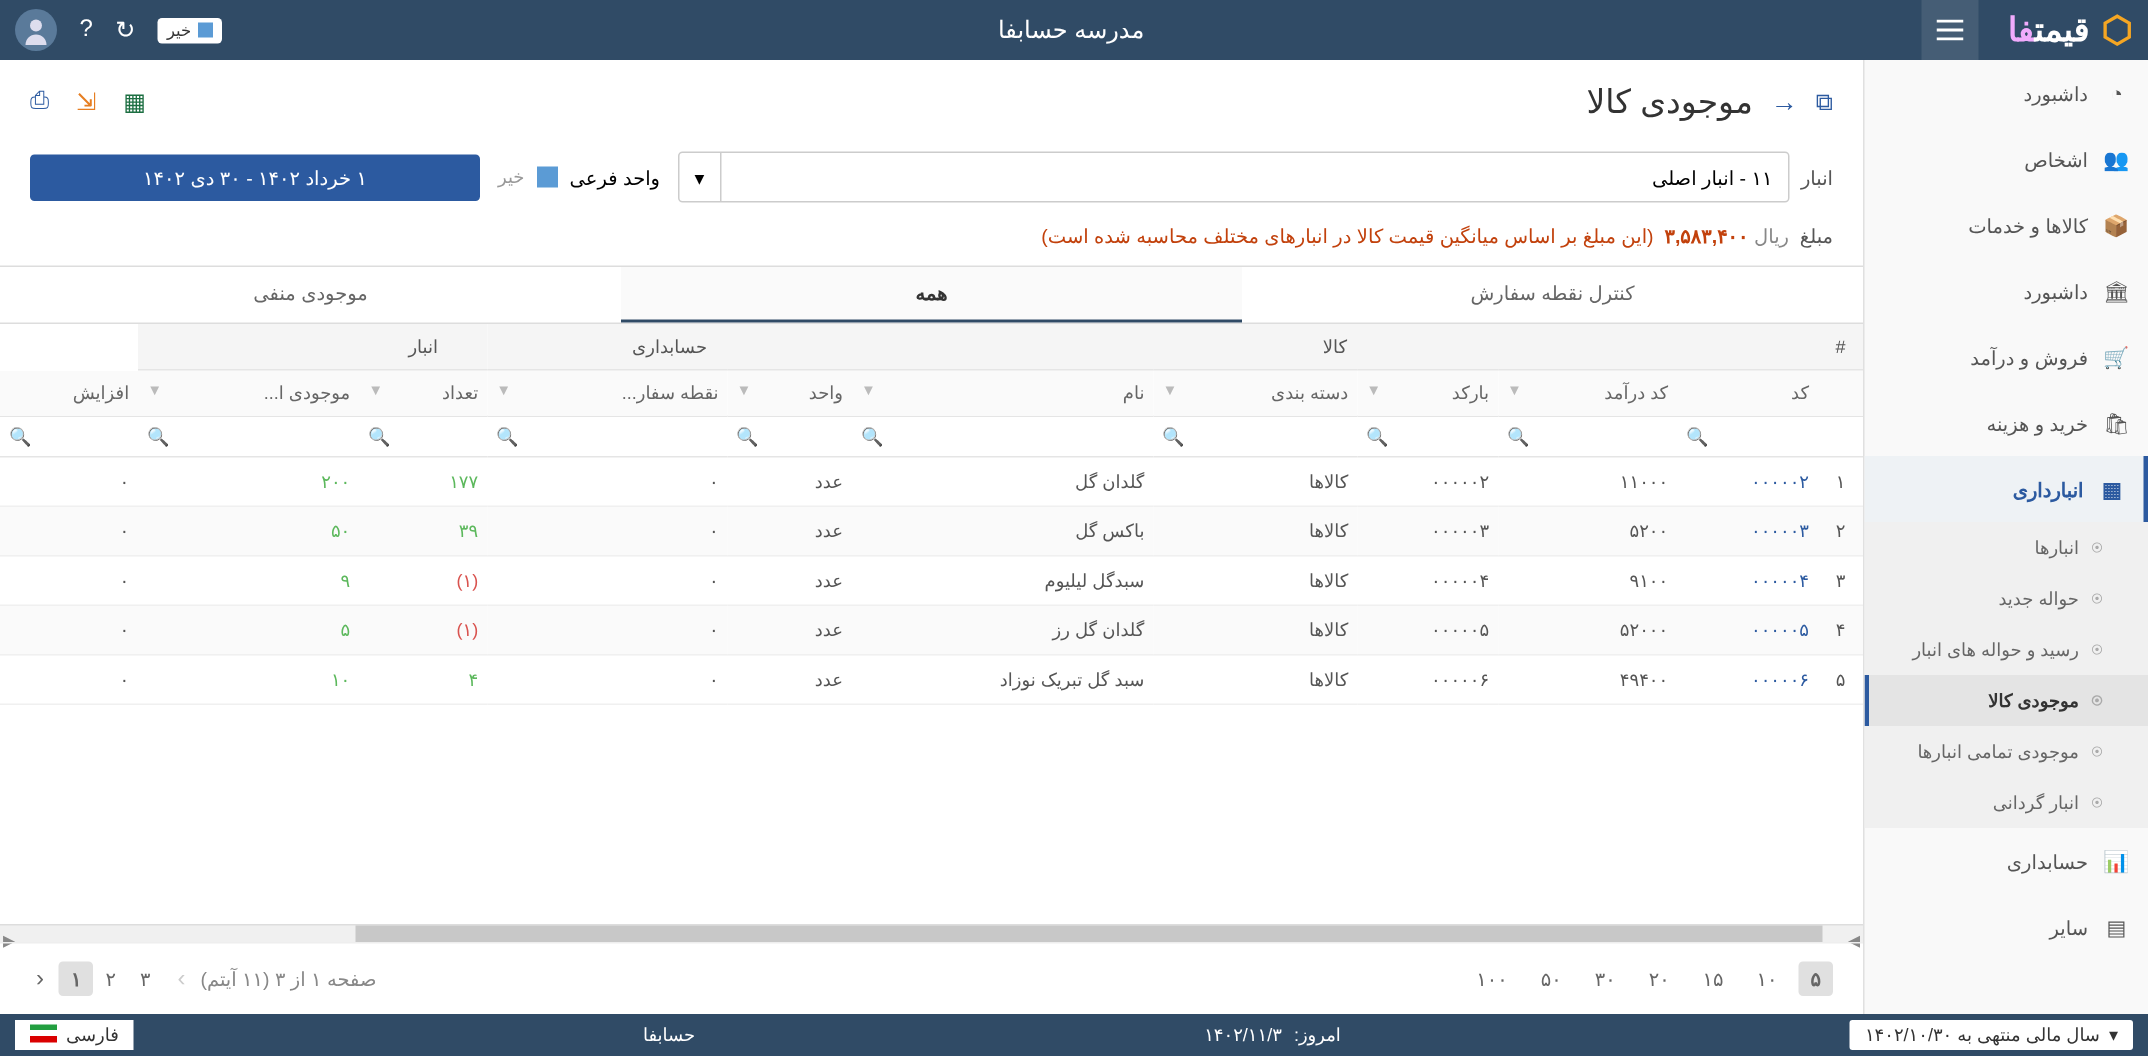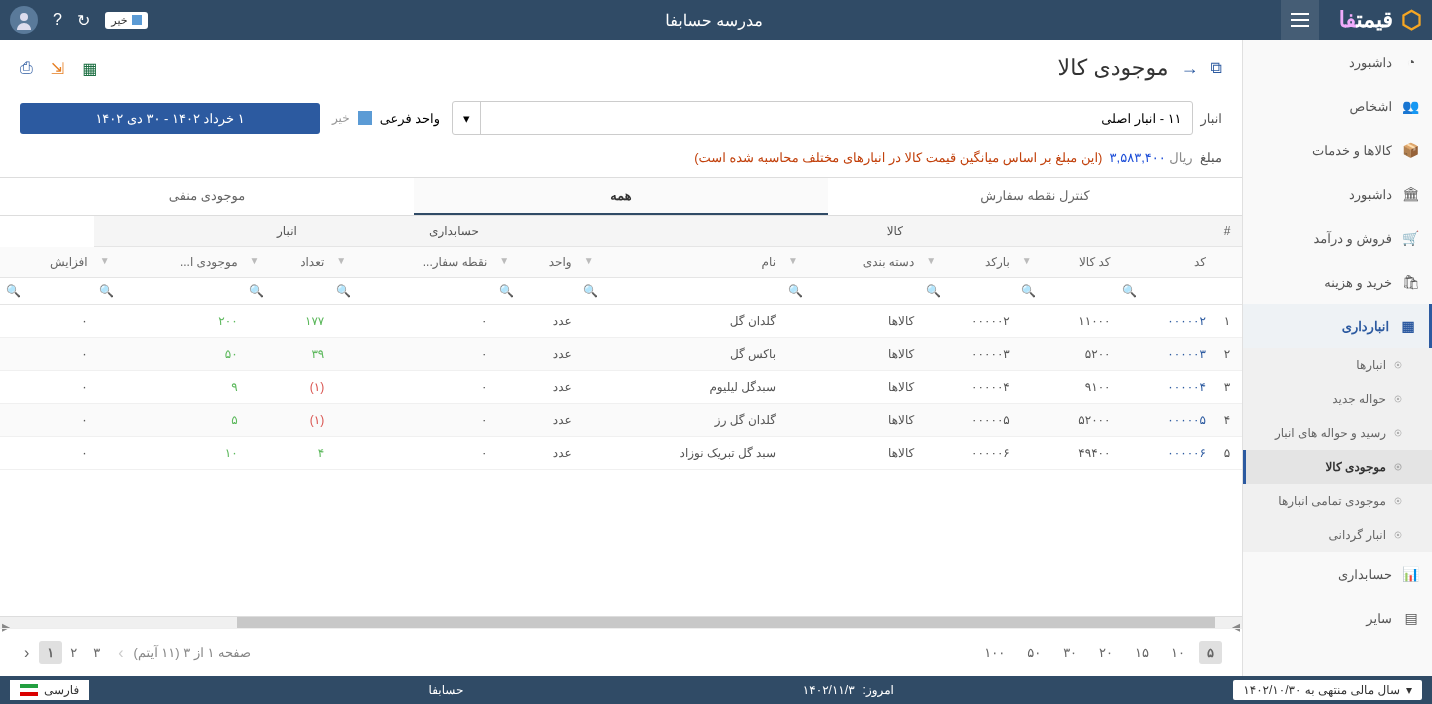--- a/index.html
+++ b/index.html
@@ -45,21 +45,21 @@
 .filter-group { display: flex; align-items: center; gap: 8px; flex: 1; }
 .filter-label { font-size: 13px; color: #555; }
 .filter-select { flex: 1; border: 1px solid #ccc; border-radius: 3px; height: 34px; padding: 0 10px; font-size: 13px; display: flex; align-items: center; justify-content: space-between; max-width: 790px; }
 .filter-select .caret-box { border-right: 1px solid #ccc; padding-right: 10px; margin-right: -5px; height: 100%; display: flex; align-items: center; }
 .sub-unit { display: flex; align-items: center; gap: 8px; font-size: 13px; }
 .toggle { width: 14px; height: 14px; background: #5b9bd5; }
 .date-range { background: #2c5aa0; color: #fff; padding: 8px 40px; border-radius: 3px; font-size: 13px; width: 300px; text-align: center; }
 
 
 .amount-line { padding: 0 20px 12px; font-size: 13px; color: #555; text-align: right; }
-.amount-line .amt { color: #1d4ed8; font-weight: normal; }
+.amount-line .amt { color: #c2410c; font-weight: bold; }
 .amount-line .note { color: #c2410c; }
 
 
 .tabs { display: flex; border-top: 1px solid #ddd; border-bottom: 1px solid #ddd; }
 .tab { flex: 1; text-align: center; padding: 10px; font-size: 13px; color: #666; cursor: pointer; }
 .tab.active { color: #333; font-weight: bold; border-bottom: 2px solid #304b66; background: #fafafa; }
 
 
 .table-wrap { flex: 1; overflow: auto; }
 table { width: 100%; border-collapse: collapse; font-size: 12px; }
@@ -85,21 +85,21 @@
 .psize.active, .pnum.active { background: #e0e0e0; font-weight: bold; }
 .page-nav { display: flex; align-items: center; gap: 6px; }
 .page-info { color: #888; margin-right: 23px; }
 .nav-arr { font-size: 16px; color: #666; cursor: pointer; padding: 0 4px; }
 .nav-arr.disabled { color: #ccc; }
 
 
 .footer { height: 28px; background: #304b66; color: #fff; display: flex; align-items: center; font-size: 12px; padding: 0 10px; justify-content: space-between; }
 .footer-section { display: flex; align-items: center; gap: 8px; }
 .fiscal-year { background: #fff; color: #333; padding: 3px 10px; border-radius: 2px; display: flex; align-items: center; gap: 6px; }
-.lang { background: #fff; color: #333; padding: 3px 10px; display: flex; align-items: center; gap: 6px; }
+.lang { background: #fff; color: #333; padding: 3px 10px; display: flex; gap: 6px; }
 .flag { width: 18px; height: 12px; background: linear-gradient(to bottom, #239f40 33%, #fff 33%, #fff 66%, #da0000 66%); }
 
 
 svg { display: inline-block; }
 </style>
 </head>
 <body>
 
 <div class="top-header">
   <div class="logo-area">
@@ -244,21 +244,21 @@
           <tr class="group-row">
             <th style="width:30px">#</th>
             <th colspan="5">کالا</th>
             <th colspan="2">حسابداری</th>
             <th colspan="1">انبار</th>
             <th></th>
           </tr>
           <tr class="col-row">
             <th></th>
             <th><span>کد</span></th>
-            <th><span class="fil">▼</span><span>کد کالا</span></th>
+            <th><span class="fil">▼</span><span>کد درآمد</span></th>
             <th><span class="fil">▼</span><span>بارکد</span></th>
             <th><span class="fil">▼</span><span>دسته بندی</span></th>
             <th><span class="fil">▼</span><span>نام</span></th>
             <th><span class="fil">▼</span><span>واحد</span></th>
             <th><span class="fil">▼</span><span>نقطه سفار...</span></th>
             <th><span class="fil">▼</span><span>تعداد</span></th>
             <th><span class="fil">▼</span><span>موجودی ا...</span></th>
             <th><span>افزایش</span></th>
           </tr>
           <tr class="search-row">

